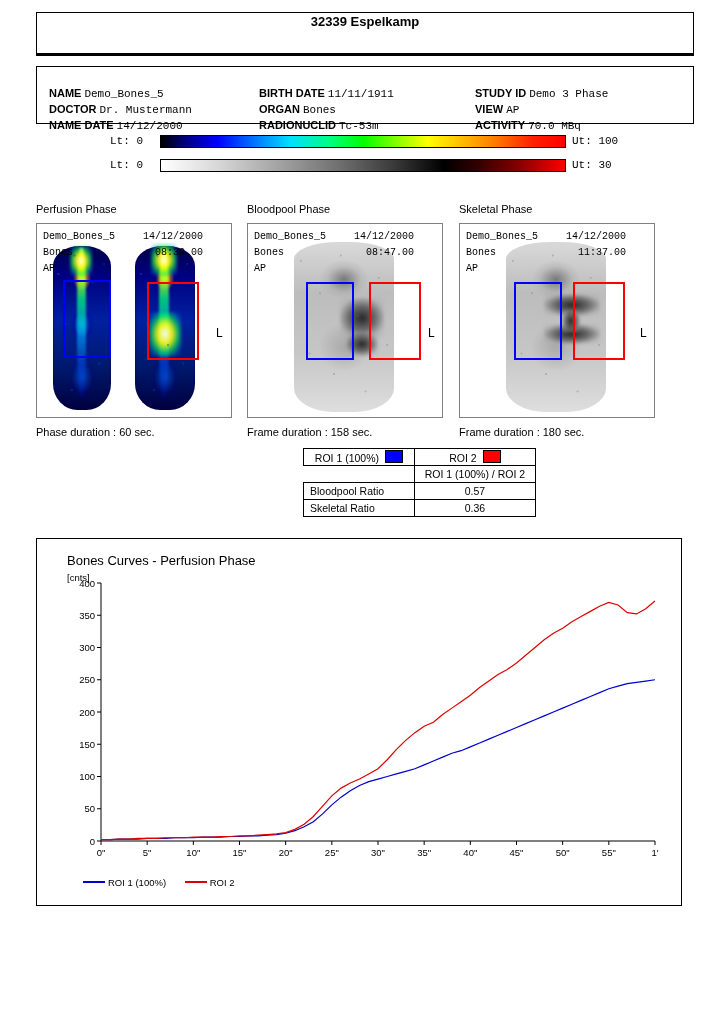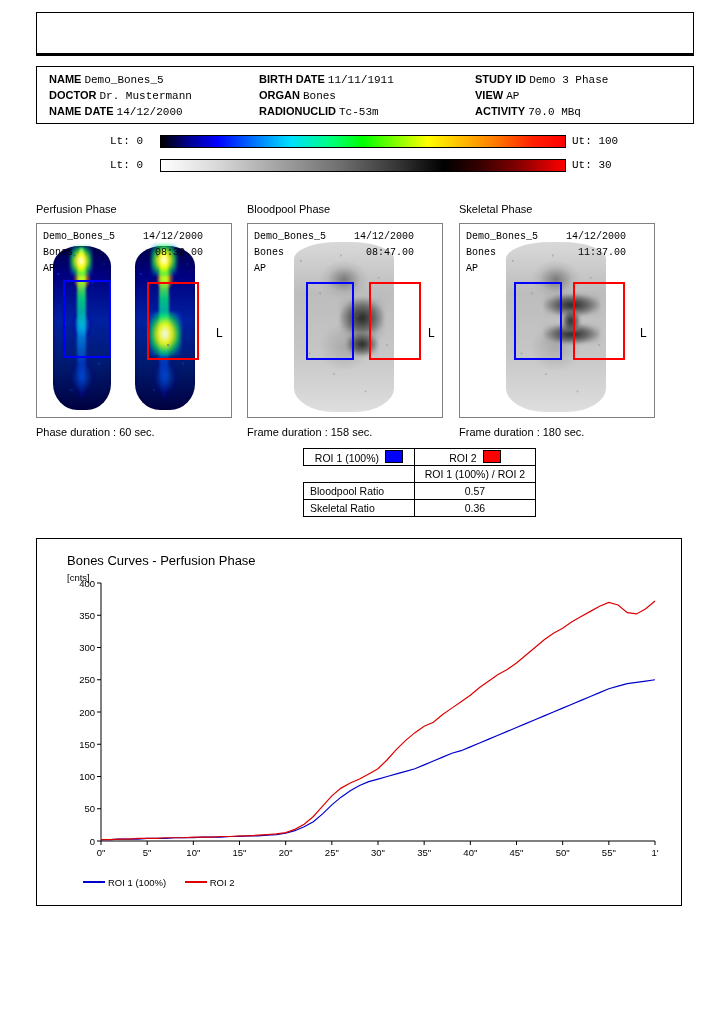--- a/index.html
+++ b/index.html
@@ -49,21 +49,21 @@
   
   .info-box {
     position: absolute;
     left: 36px; top: 66px;
     width: 658px; height: 58px;
     border: 1px solid #000;
     box-sizing: border-box;
   }
   .info-col {
     position: absolute;
-    top: 4px;
+    top: 18px;
   }
   .info-col.c1 { left: 12px; }
   .info-col.c2 { left: 222px; }
   .info-col.c3 { left: 438px; }
   .info-row {
     height: 16px;
     line-height: 16px;
     white-space: nowrap;
   }
   .lbl {
@@ -306,20 +306,21 @@
   .ln-blue { background: #0000cc; }
   .ln-red  { background: #dd0000; }
   .legend .entry { margin-right: 16px; display: inline-block; }
 </style>
 </head>
 <body>
 
 <div class="page">
 
   <div class="title-box">
+    <div class="title-line2">32339 Espelkamp</div>
   </div>
 
   <div class="info-box">
     <div class="info-col c1">
       <div class="info-row">
         <span class="lbl">NAME</span><span class="val">Demo_Bones_5</span>
       </div>
       <div class="info-row">
         <span class="lbl">DOCTOR</span><span class="val">Dr. Mustermann</span>
       </div>

